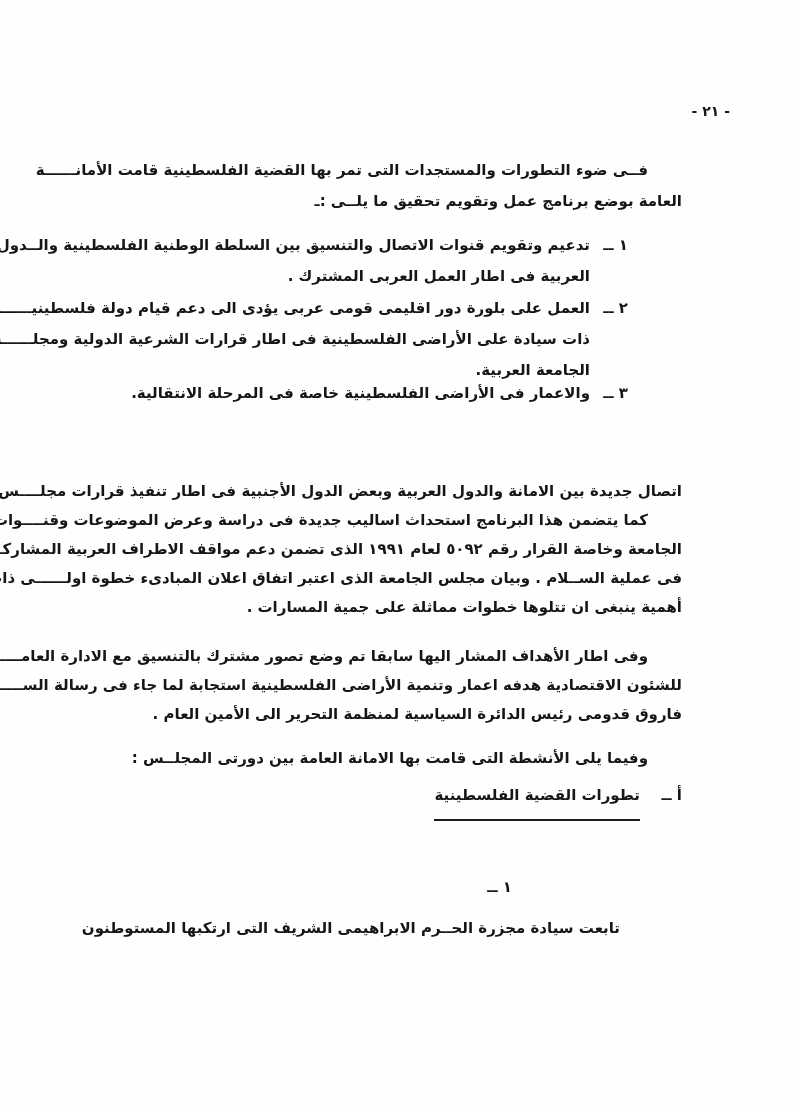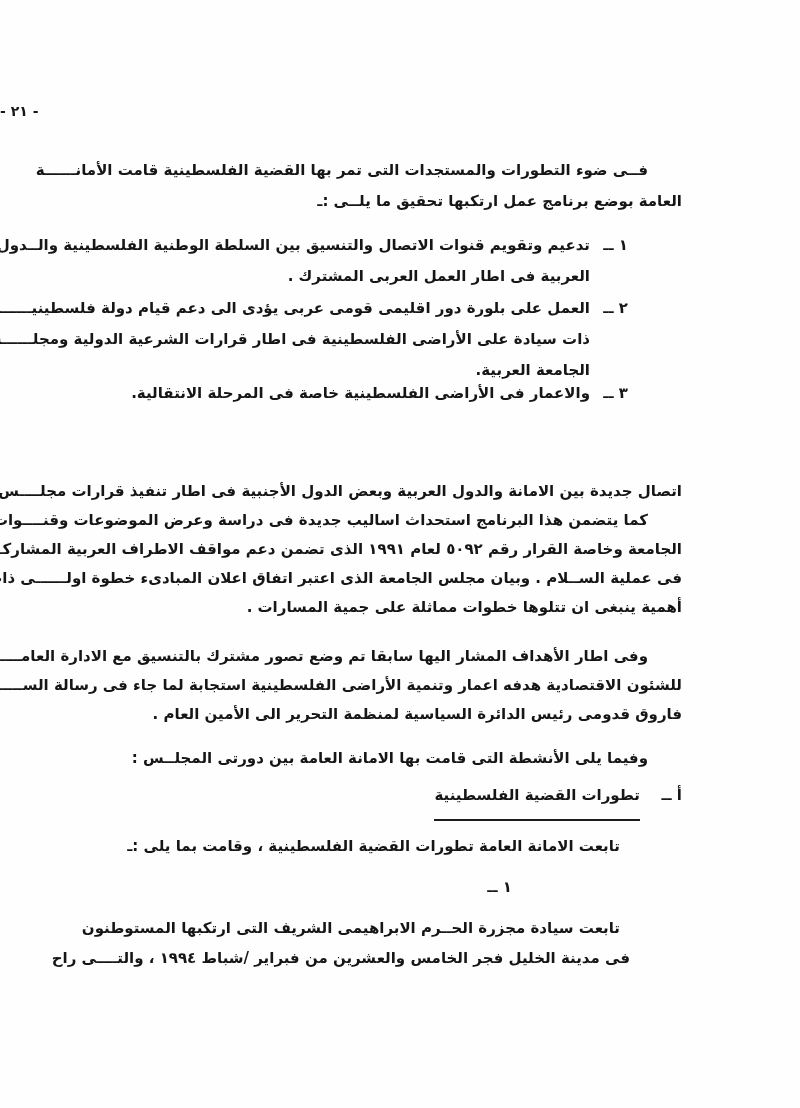--- a/index.html
+++ b/index.html
@@ -16,21 +16,21 @@
     direction: rtl;
     font-family: "DejaVu Sans", sans-serif;
     font-weight: bold;
     color: #161616;
   }
   .pageno {
     position: absolute;
     top: 103px;
     left: 0;
     right: 70px;
-    text-align: left;
+    text-align: right;
     font-size: 14px;
     letter-spacing: 3px;
     direction: rtl;
   }
   .block {
     position: absolute;
     right: 118px;
     left: 60px;
     font-size: 15px;
     line-height: 31px;
@@ -82,21 +82,21 @@
 </style>
 </head>
 <body>
 
 <div class="page">
 
   <div class="pageno">- ٢١ -</div>
 
   <div class="block" style="top:155px;">
     <div class="line firstline">فــى ضوء التطورات والمستجدات التى تمر بها القضية الفلسطينية قامت الأمانــــــة</div>
-    <div class="line">العامة بوضع برنامج عمل ارتكبها تحقيق ما يلــى :ـ</div>
+    <div class="line">العامة بوضع برنامج عمل وتقويم تحقيق ما يلــى :ـ</div>
   </div>
 
   <div class="goal" style="top:230px;">
     <div class="marker">١ ــ</div>
     <div class="gtext">
       <div class="line">تدعيم وتقويم قنوات الاتصال والتنسيق بين السلطة الوطنية الفلسطينية والــدول</div>
       <div class="line">العربية فى اطار العمل العربى المشترك .</div>
     </div>
   </div>
 
@@ -132,26 +132,22 @@
 
   <div class="block" style="top:743px;">
     <div class="line firstline">وفيما يلى الأنشطة التى قامت بها الامانة العامة بين دورتى المجلــس :</div>
   </div>
 
   <div class="headrow" style="top:783px; right:118px;">
     <div class="marker">أ ــ</div>
     <div class="utitle">تطورات القضية الفلسطينية</div>
   </div>
 
-  <div class="block" style="top:831px; right:180px;">
-    <div class="line">تابعت الامانة العامة تطورات القضية الفلسطينية ، وقامت بما يلى :ـ</div>
-  </div>
 
   <div class="headrow" style="top:875px; right:288px;">
     <div class="marker">١ ــ</div>
   </div>
 
   <div class="block mass" style="top:913px; right:170px;">
     <div class="line" style="padding-right:10px;">تابعت سيادة مجزرة الحــرم الابراهيمى الشريف التى ارتكبها المستوطنون</div>
-    <div class="line">فى مدينة الخليل فجر الخامس والعشرين من فبراير /شباط ١٩٩٤ ، والتــــى راح</div>
   </div>
 
 </div>
 
 </body></html>

